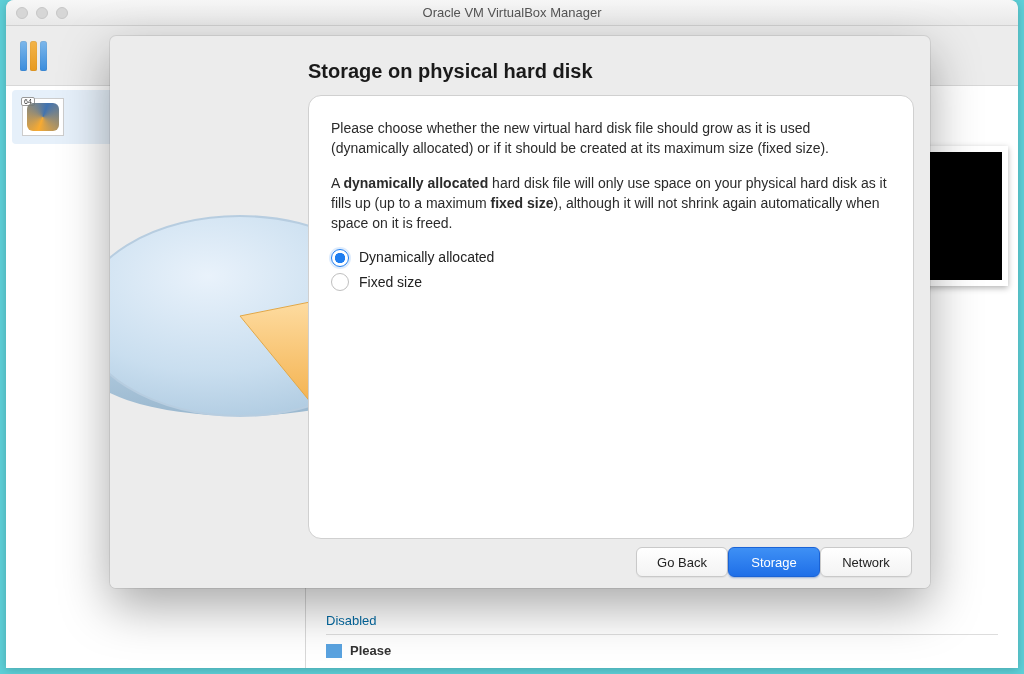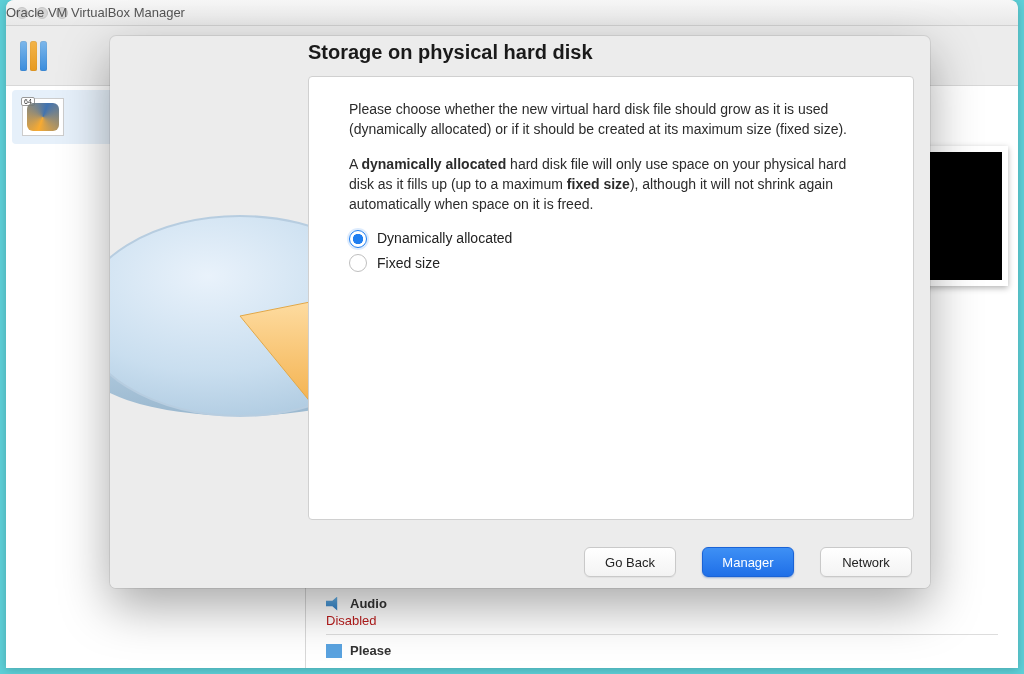--- a/index.html
+++ b/index.html
@@ -33,21 +33,21 @@
   .traffic-lights {
     display: flex; gap: 8px;
     padding-left: 10px;
   }
   .tl {
     width: 12px; height: 12px; border-radius: 50%;
     background: #d6d6d6; border: 1px solid #c6c6c6;
   }
   .titlebar-title {
     position: absolute; left: 0; right: 0;
-    font-size: 13px; color: #555;
+    text-align: center; font-size: 13px; color: #555;
     pointer-events: none;
   }
   .toolbar-row {
     height: 60px;
     background: #ececec;
     border-bottom: 1px solid #d8d8d8;
     display: flex; align-items: center; padding-left: 14px;
   }
   .tools-icon {
     display:flex; align-items:flex-end; gap:3px;
@@ -131,30 +131,30 @@
     display:flex; gap:0;
   }
   .wizard-art {
     position:absolute;
     left:-50px; top:110px;
     width: 360px; height:360px;
     z-index:0;
   }
   .content-card {
     position:absolute;
-    left:198px; top:5px; right:16px; height:510px;
+    left:198px; top:24px; right:16px; height:510px;
     z-index:2;
   }
   .modal-title {
     font-size:20px; font-weight:700; color:#1a1a1a;
     margin-bottom: 12px;
   }
   .panel {
-    background:#fff; border:1px solid #d0d0d0; border-radius:4px;
-    padding: 22px 40px;
+    background:#fff; border:1px solid #d0d0d0; border-radius:13px;
+    padding: 22px 22px;
     height: 444px;
     font-size:14px; color:#2b2b2b; line-height:1.45;
   }
   .panel p { margin-bottom: 14px; }
   .panel b { font-weight:700; }
   .radio-row {
     display:flex; align-items:center; gap:10px;
     margin: 4px 0;
     cursor:pointer;
   }
@@ -165,21 +165,21 @@
     flex-shrink:0;
   }
   .radio-dot.selected {
     border-color:#1f7ef0;
     background: radial-gradient(circle at center, #1f7ef0 0 45%, #fff 46% 100%);
     box-shadow: 0 0 0 2px rgba(31,126,240,.15);
   }
   .modal-footer {
     position:absolute; left:0; right:0; bottom:0; height:52px;
     display:flex; justify-content:flex-end; align-items:center;
-    gap:26px; padding-right:18px;
+    gap:0; padding-right:18px;
     background:#ececec;
   }
   .btn {
     min-width:92px; height:30px;
     border-radius:6px; border:1px solid #c9c9c9;
     background: linear-gradient(#ffffff,#f3f3f3);
     font-size:13px; color:#222;
     padding: 0 16px; cursor:pointer;
     box-shadow: 0 1px 1px rgba(0,0,0,.05);
   }
@@ -217,25 +217,21 @@
         <div class="badge">64</div>
         <div class="swirl"></div>
       </div>
     </div>
   </div>
 
   <div class="right-pane">
     <div class="preview-box"></div>
 
     <div class="detail-group">
-      <div class="detail-header">
-        <div class="sound-icon"></div>
-        <span>Audio</span>
-      </div>
-      <div style="font-size:13px;color:#b91c1c;margin:2px 0 6px 0;">Disabled</div>
+      <div style="font-size:13px;color:#0369a1;margin:2px 0 6px 0;">Disabled</div>
       <div class="divider"></div>
       <div class="detail-header">
         <div class="net-icon"></div>
         <span>Please</span>
       </div>
     </div>
   </div>
 </div>
 
 <div class="modal">
@@ -277,16 +273,16 @@
         <div class="radio-row">
           <div class="radio-dot"></div>
           <span class="radio-label">Fixed size</span>
         </div>
       </div>
     </div>
   </div>
 
   <div class="modal-footer">
     <button class="btn">Go Back</button>
-    <button class="btn primary">Manager</button>
+    <button class="btn primary">Storage</button>
     <button class="btn">Network</button>
   </div>
 </div>
 
 </body></html>

